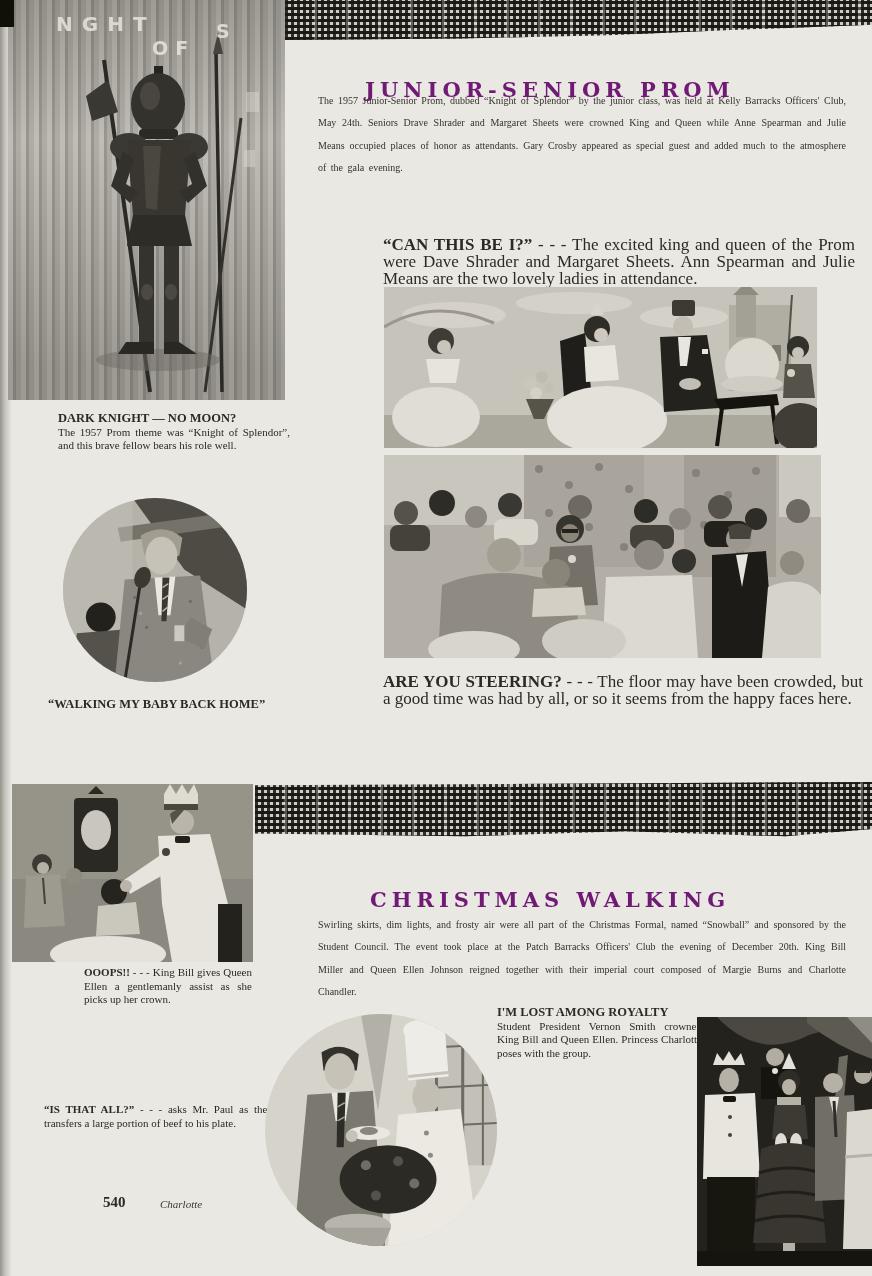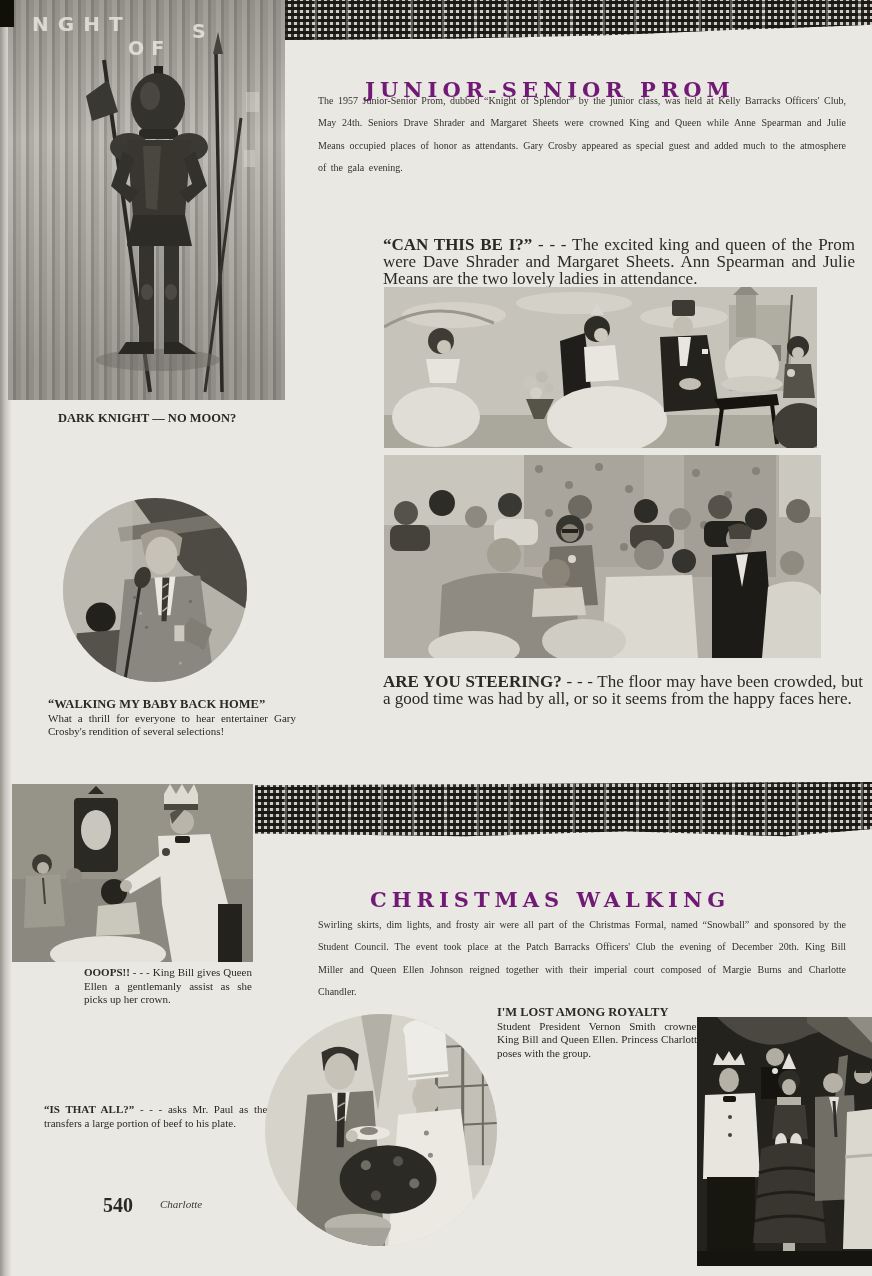--- a/index.html
+++ b/index.html
@@ -28,21 +28,21 @@
   
   .photo{overflow:hidden;background:#b7b4ab;}
   #knight-photo{left:8px;top:0;width:277px;height:400px;
     background:
       linear-gradient(180deg, rgba(58,57,50,.30), rgba(30,30,26,.05) 35%, rgba(44,43,38,.28) 92%),
       repeating-linear-gradient(90deg,#c8c6bе 0 5px,#9f9d95 5px 8px,#b6b4ac 8px 13px);
     background:
       linear-gradient(180deg, rgba(58,57,50,.30), rgba(30,30,26,.05) 35%, rgba(44,43,38,.28) 92%),
       repeating-linear-gradient(90deg,#c8c6be 0 5px,#9f9d95 5px 8px,#b6b4ac 8px 13px);}
   .curtain-letter{position:absolute;font-family:"DejaVu Sans",sans-serif;font-weight:bold;
-    color:#e7e5dd;opacity:.85;}
+    color:#e7e5dd;opacity:.85;margin-left:24px;}
   #curtain-letter-1{left:24px;top:12px;font-size:20px;letter-spacing:9px;}
   #curtain-letter-2{left:120px;top:37px;font-size:19px;letter-spacing:7px;}
   #curtain-letter-3{left:184px;top:20px;font-size:19px;}
   #stage-photo{left:384px;top:287px;width:433px;height:161px;}
   #dance-photo{left:384px;top:455px;width:437px;height:203px;}
   #ooops-photo{left:12px;top:784px;width:241px;height:178px;}
   #royalty-photo{left:697px;top:1017px;width:175px;height:249px;}
   .circle-photo{border-radius:50%;overflow:hidden;position:absolute;}
   #gary-photo{left:63px;top:498px;width:184px;height:184px;}
   #chef-photo{left:265px;top:1014px;width:232px;height:232px;}
@@ -58,21 +58,21 @@
   .cap-sm{font-size:11px;line-height:13.5px;text-align:justify;color:#2c2a24;}
   .cap-lead{font-weight:bold;}
   .cap-head{font-weight:bold;display:block;font-size:12.5px;}
   #cap-can-this-be-i{left:383px;top:236px;width:472px;}
   #cap-are-you-steering{left:383px;top:673px;width:480px;}
   #cap-dark-knight{left:58px;top:412px;width:232px;}
   #cap-walking{left:48px;top:698px;width:248px;}
   #cap-ooops{left:84px;top:966px;width:168px;}
   #cap-im-lost{left:497px;top:1006px;width:205px;}
   #cap-is-that-all{left:44px;top:1103px;width:248px;}
-  #page-number{left:103px;top:1194px;font-size:20px;font-weight:bold;color:#2b2923;}
+  #page-number{left:103px;top:1194px;font-size:15px;font-weight:bold;color:#2b2923;}
   #page-imprint{left:160px;top:1198px;font-size:11px;font-style:italic;color:#3b3932;}
 </style>
 </head>
 <body>
 
 <div class="abs" id="binding-shadow"></div>
 
 <div class="abs burlap" id="texture-top"></div>
 
 <div class="abs photo" id="knight-photo">
@@ -259,21 +259,21 @@
     <ellipse cx="200" cy="186" rx="42" ry="22" fill="#cfccc3"></ellipse>
     <ellipse cx="90" cy="194" rx="46" ry="18" fill="#d8d5cc"></ellipse>
   </svg>
 </div>
 
 <div class="abs cap" id="cap-are-you-steering">
   <span class="cap-lead">ARE YOU STEERING?</span><span> - - - </span><span>The floor may have been crowded, but a good time was had by all, or so it seems from the happy faces here.</span>
 </div>
 
 <div class="abs cap-sm" id="cap-dark-knight">
-  <span class="cap-head">DARK KNIGHT — NO MOON?</span>
+  <span class="cap-head">DARK KNIGHT — NO MOON?</span><span>The 1957 Prom theme was “Knight of Splendor”, and this brave fellow bears his role well.</span>
 </div>
 
 <div class="circle-photo" id="gary-photo">
   <svg width="184" height="184" viewBox="0 0 185 185">
     <rect width="185" height="185" fill="#b5b2a9"></rect>
     <path d="M70 0 L185 0 L185 112 L122 72 L70 0 Z" fill="#4e4b44"></path>
     <path d="M55 30 L185 12 L185 26 L58 44 Z" fill="#75726a"></path>
     <rect width="70" height="185" fill="#c2bfb6" opacity=".5"></rect>
     <g>
       <circle cx="38" cy="120" r="15" fill="#23211c"></circle>
@@ -304,21 +304,21 @@
       <rect x="112" y="128" width="10" height="16" fill="#d8d5cc" opacity=".85"></rect>
     </g>
     <g>
       <line x1="78" y1="84" x2="62" y2="185" stroke="#2b2924" stroke-width="3"></line>
       <ellipse cx="80" cy="80" rx="8" ry="11" fill="#3a3831" transform="rotate(20 80 80)"></ellipse>
     </g>
   </svg>
 </div>
 
 <div class="abs cap-sm" id="cap-walking">
-  <span class="cap-head">“WALKING MY BABY BACK HOME”</span><span>What a thrill for everyone to hear entertainer Gary Crosby's rendition of several selections!</span>
+  <span class="cap-head">“WALKING MY BABY BACK HOME”</span>
 </div>
 
 <div class="abs burlap" id="texture-mid"></div>
 
 <div class="abs photo" id="ooops-photo">
   <svg width="241" height="178" viewBox="0 0 241 178">
     <rect width="241" height="178" fill="#8b8880"></rect>
     <rect width="241" height="95" fill="#969389"></rect>
     <g>
       <rect x="62" y="14" width="44" height="74" rx="4" fill="#2b2924"></rect>

